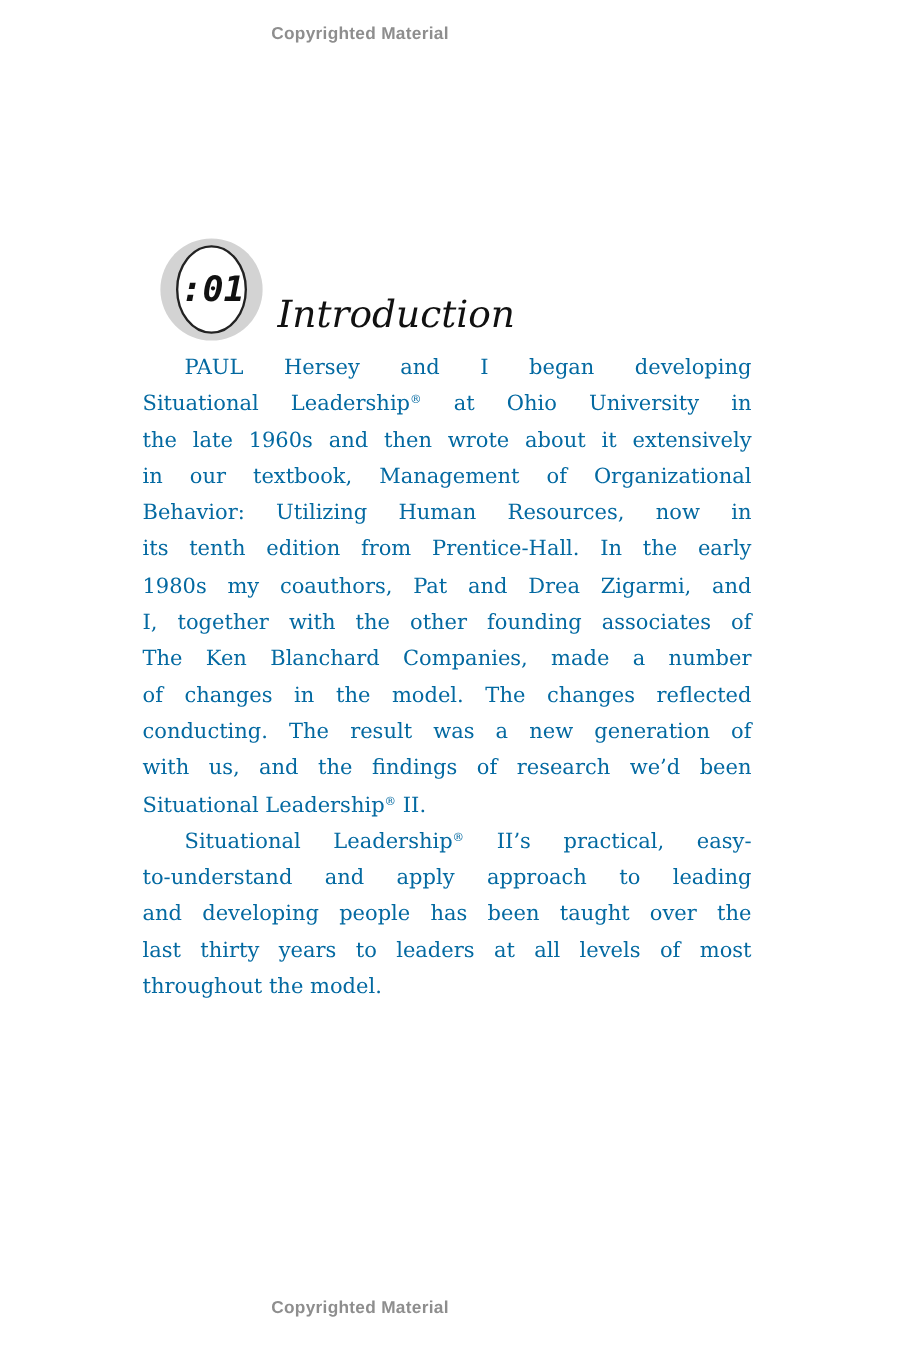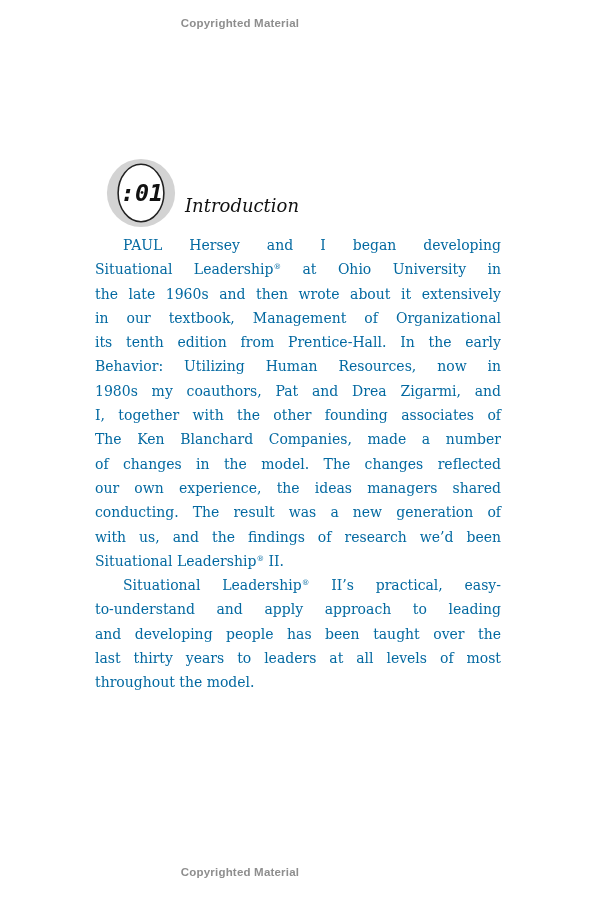--- a/index.html
+++ b/index.html
@@ -32,21 +32,21 @@
     top: 156px;
     width: 74px;
     height: 74px;
   }
   .page-title {
     position: absolute;
     left: 185px;
     top: 196px;
     font-family: "DejaVu Serif", serif;
     font-style: italic;
-    font-size: 18px;
+    font-size: 25px;
     line-height: 1.1;
     color: #111111;
   }
   .body-text {
     position: absolute;
     left: 95px;
     top: 233px;
     width: 406px;
     font-size: 14px;
     line-height: 24.3px;
@@ -86,27 +86,26 @@
   </div>
 
   <div class="page-title">Introduction</div>
 
   <div class="body-text">
       <div>
         <div class="line indent"><span class="seg-n">PAUL Hersey and I began developing</span></div>
         <div class="line"><span class="seg-n">Situational Leadership</span><span class="seg-sup">®</span><span class="seg-n"> at Ohio University in</span></div>
         <div class="line"><span class="seg-n">the late 1960s and then wrote about it extensively</span></div>
         <div class="line"><span class="seg-n">in our textbook, </span><span class="seg-i">Management of Organizational</span></div>
+        <div class="line"><span class="seg-i">Behavior: Utilizing Human Resources</span><span class="seg-n">, now in</span></div>
         <div class="line"><span class="seg-n">its tenth edition from Prentice-Hall. In the early</span></div>
-        <div class="line"><span class="seg-i">Behavior: Utilizing Human Resources</span><span class="seg-n">, now in</span></div>
         <div class="line"><span class="seg-n">1980s my coauthors, Pat and Drea Zigarmi, and</span></div>
         <div class="line"><span class="seg-n">I, together with the other founding associates of</span></div>
         <div class="line"><span class="seg-n">The Ken Blanchard Companies, made a number</span></div>
         <div class="line"><span class="seg-n">of changes in the model. The changes reflected</span></div>
-        <div class="line"><span class="seg-n">our own experience, the ideas managers shared</span></div>
         <div class="line"><span class="seg-n">conducting. The result was a new generation of</span></div>
         <div class="line"><span class="seg-n">with us, and the findings of research we’d been</span></div>
         <div class="line last"><span class="seg-n">Situational Leadership</span><span class="seg-sup">®</span><span class="seg-n"> II.</span></div>
       </div>
       <div>
         <div class="line indent"><span class="seg-n">Situational Leadership</span><span class="seg-sup">®</span><span class="seg-n"> II’s practical, easy-</span></div>
         <div class="line"><span class="seg-n">to-understand and apply approach to leading</span></div>
         <div class="line"><span class="seg-n">and developing people has been taught over the</span></div>
         <div class="line"><span class="seg-n">last thirty years to leaders at all levels of most</span></div>
         <div class="line last"><span class="seg-n">throughout the model.</span></div>

